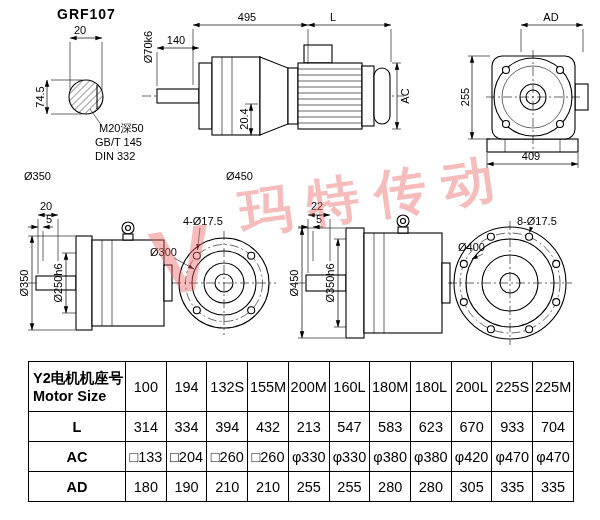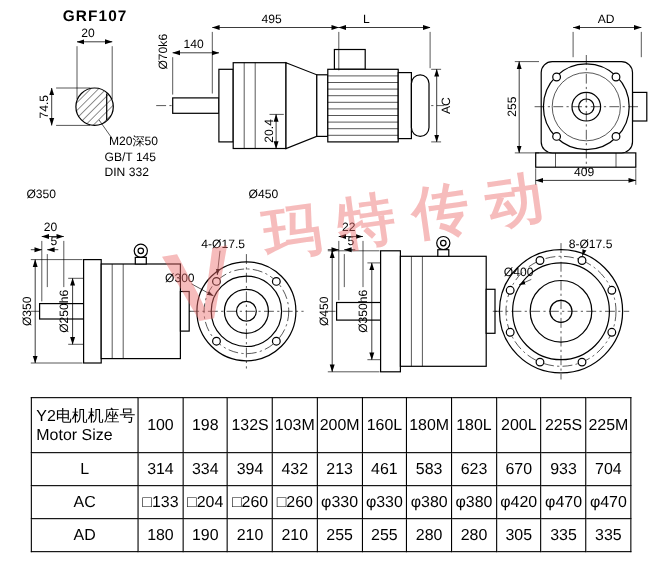--- a/index.html
+++ b/index.html
@@ -15,21 +15,21 @@
   .dim  { fill:none; stroke:#000; stroke-width:0.7; }
   .cl   { fill:none; stroke:#000; stroke-width:0.6; stroke-dasharray:9 3 2 3; }
   svg text { font-family:"Liberation Sans", sans-serif; font-size:11px; fill:#000; }
   .wm { position:absolute; color:rgba(236,106,106,0.45); font-weight:bold; z-index:5; pointer-events:none; }
   .wm-v { left:152px; top:208px; font-size:92px; transform:rotate(-10deg); }
   .wm-t { left:240px; top:180px; font-size:52px; letter-spacing:16px; transform:rotate(-8deg); transform-origin:left center; white-space:nowrap; }
   .spec { position:absolute; left:28px; top:361px; width:546px; border-collapse:collapse; table-layout:fixed;
           text-align:center; font-size:14.5px; color:#000; z-index:6; background:#fff0; }
   .spec th, .spec td { border:1px solid #000; height:30px; font-weight:normal; padding:0; }
   .spec tr.hdr th { height:50px; }
-  .spec .c1 { width:97px; }
+  .spec .c1 { width:97px;font-weight:bold; }
   .spec th.c1 { text-align:left; padding-left:4px; }
 </style>
 </head>
 <body>
 
 <div class="page">
 
   <div class="title">GRF107</div>
 
   <svg class="svg-top" width="600" height="200" viewBox="0 0 600 200">
@@ -250,39 +250,39 @@
   <div class="wm wm-t">玛特传动</div>
 
   <table class="spec">
     <tbody>
         <tr class="hdr">
       <th class="c1">
         <div>Y2电机机座号</div>
         <div>Motor Size</div>
       </th>
       <th>100</th>
-      <th>198</th>
+      <th>194</th>
       <th>132S</th>
-      <th>103M</th>
+      <th>155M</th>
       <th>200M</th>
       <th>160L</th>
       <th>180M</th>
       <th>180L</th>
       <th>200L</th>
       <th>225S</th>
       <th>225M</th>
     </tr>
     <tr>
       <td class="c1">L</td>
       <td>314</td>
       <td>334</td>
       <td>394</td>
       <td>432</td>
       <td>213</td>
-      <td>461</td>
+      <td>547</td>
       <td>583</td>
       <td>623</td>
       <td>670</td>
       <td>933</td>
       <td>704</td>
     </tr>
     <tr>
       <td class="c1">AC</td>
       <td>□133</td>
       <td>□204</td>

